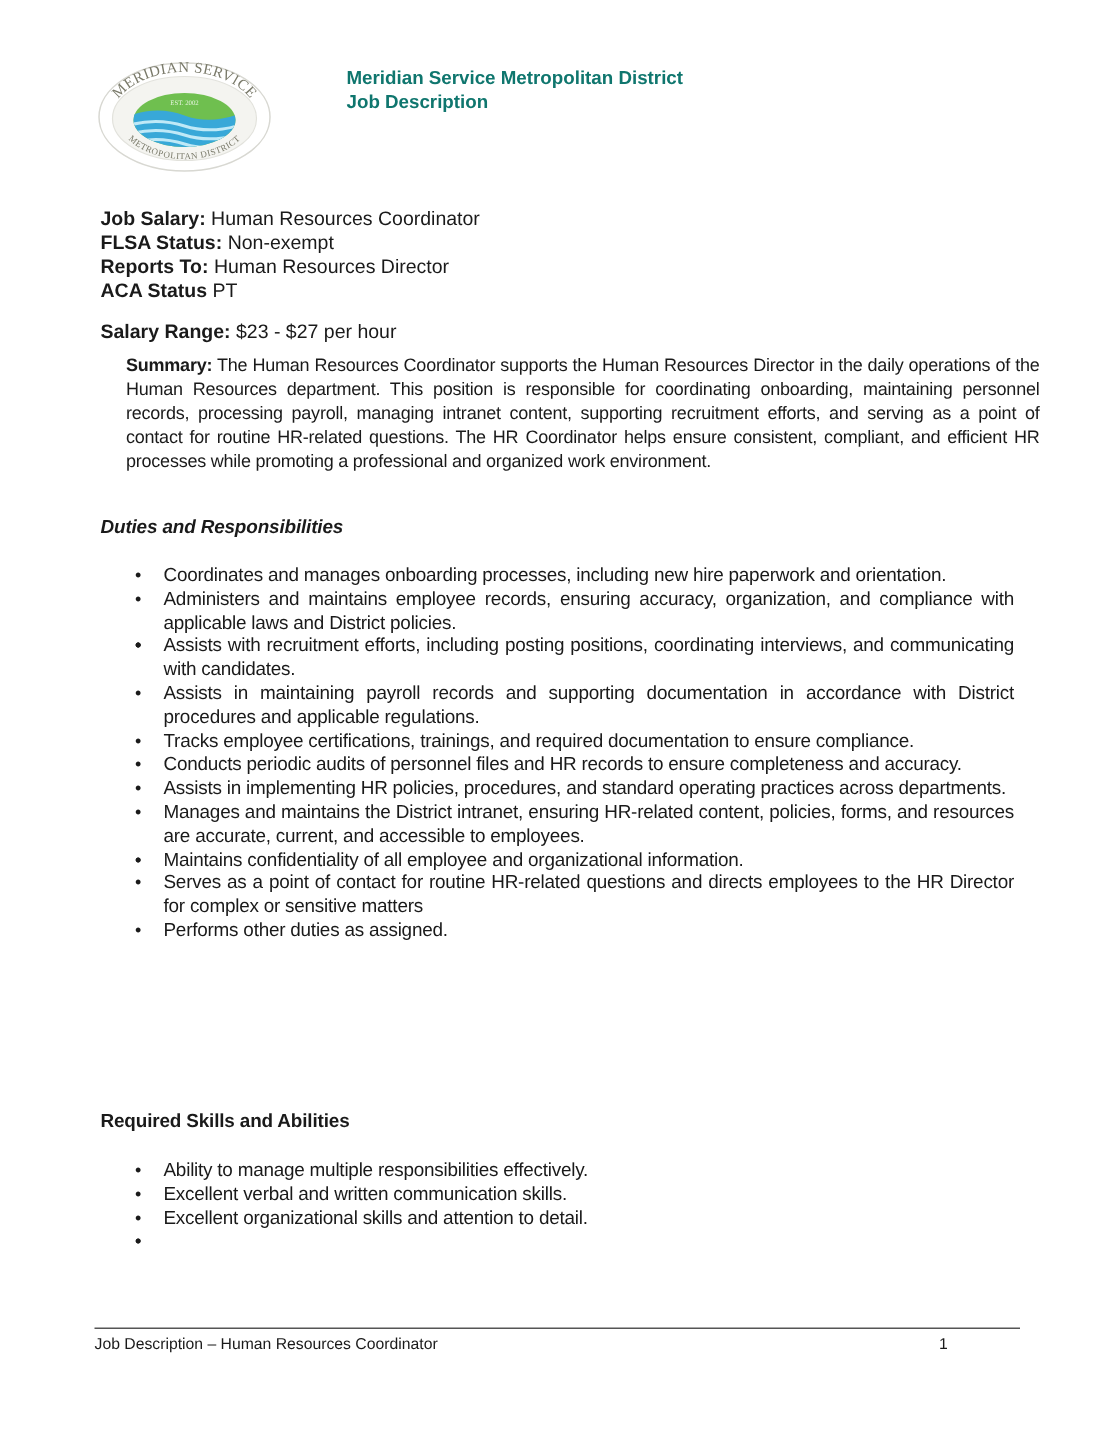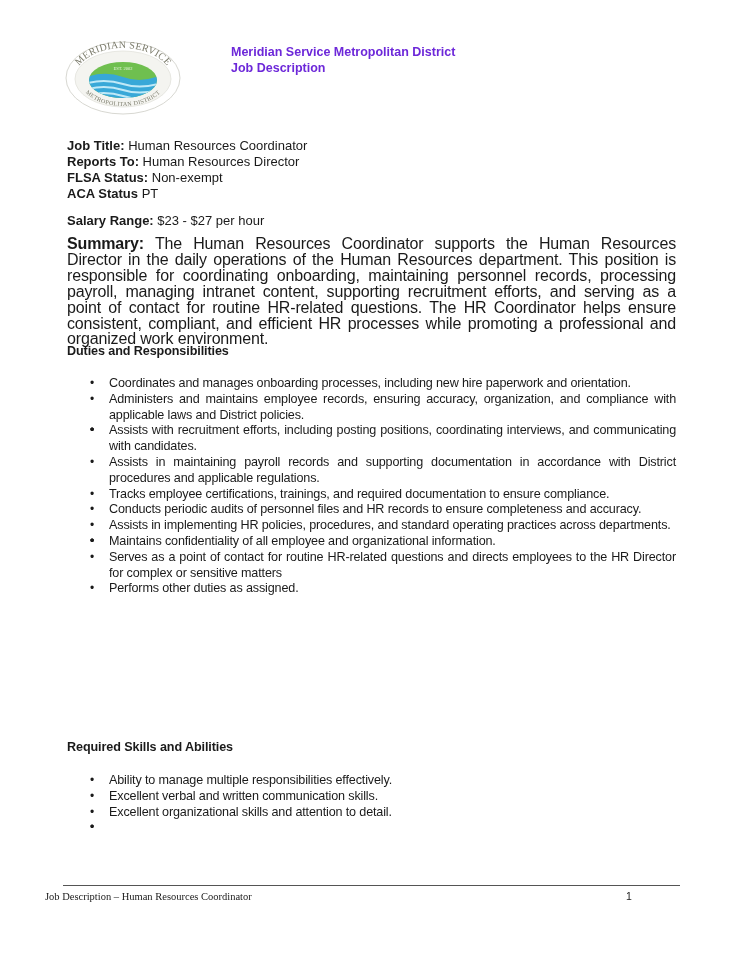--- a/index.html
+++ b/index.html
@@ -37,59 +37,59 @@
     .org-block {
       position: absolute;
       left: 126px;
       top: 4px;
     }
     .org-name, .doc-type {
       font-family: "Liberation Sans", sans-serif;
       font-weight: bold;
       font-size: 12.5px;
       line-height: 16px;
-      color: #6d28d9;
+      color: #0f766e;
       display: block;
       padding-left: 41px;
     }
 
     
     .meta {
       position: absolute;
       left: 67px;
       top: 138px;
       font-size: 13px;
       line-height: 16px;
     }
     .meta-row { display: block; white-space: nowrap; }
     .meta-row.salary { margin-top: 11px; }
     .meta-label { font-weight: bold; }
 
     
     .summary {
       position: absolute;
-      left: 67px;
+      left: 84px;
       top: 236px;
       width: 609px;
-      font-size: 16px;
+      font-size: 12px;
       line-height: 15.9px;
       text-align: justify;
       letter-spacing: -0.15px;
     }
     .summary-label { font-weight: bold; }
 
     .section-heading {
       position: absolute;
       left: 67px;
       font-weight: bold;
       font-size: 12.6px;
       line-height: 16px;
       letter-spacing: -0.1px;
     }
-    .duties-heading { top: 343px; }
+    .duties-heading { top: 343px; font-style: italic; }
     .skills-heading { top: 739px; }
 
     ul.bullets {
       position: absolute;
       left: 67px;
       width: 609px;
       list-style: none;
       font-size: 12.6px;
       line-height: 15.8px;
       letter-spacing: -0.15px;
@@ -114,26 +114,25 @@
     .footer-rule {
       position: absolute;
       left: 63px;
       top: 885px;
       width: 617px;
       height: 0;
       border-top: 1px solid #555;
     }
     .footer-text {
       position: absolute;
-      left: 45px;
+      left: 63px;
       top: 890px;
       font-size: 10.5px;
       line-height: 13px;
       color: #1a1a1a;
-      font-family: Liberation Serif, serif;
     }
     .footer-page {
       position: absolute;
       left: 626px;
       top: 890px;
       font-size: 10.5px;
       line-height: 13px;
     }
   </style>
 </head>
@@ -168,27 +167,27 @@
       </text>
     </svg>
     <div class="org-block">
       <span class="org-name">Meridian Service Metropolitan District</span>
       <span class="doc-type">Job Description</span>
     </div>
   </div>
 
   <div class="meta">
     <div class="meta-row">
-      <span class="meta-label">Job Title:</span><span> Human Resources Coordinator</span>
+      <span class="meta-label">Job Salary:</span><span> Human Resources Coordinator</span>
+    </div>
+    <div class="meta-row">
+      <span class="meta-label">FLSA Status:</span><span> Non-exempt</span>
     </div>
     <div class="meta-row">
       <span class="meta-label">Reports To:</span><span> Human Resources Director</span>
-    </div>
-    <div class="meta-row">
-      <span class="meta-label">FLSA Status:</span><span> Non-exempt</span>
     </div>
     <div class="meta-row">
       <span class="meta-label">ACA Status</span><span> PT</span>
     </div>
     <div class="meta-row salary">
       <span class="meta-label">Salary Range:</span><span> $23 - $27 per hour</span>
     </div>
   </div>
 
   <p class="summary"><span class="summary-label">Summary:</span><span> The Human Resources Coordinator supports the Human Resources Director in the daily operations of the Human Resources department. This position is responsible for coordinating onboarding, maintaining personnel records, processing payroll, managing intranet content, supporting recruitment efforts, and serving as a point of contact for routine HR-related questions. The HR Coordinator helps ensure consistent, compliant, and efficient HR processes while promoting a professional and organized work environment.</span></p>
@@ -198,21 +197,21 @@
   <ul class="bullets duties-list">
     <li><span class="bullet">•</span><span>Coordinates and manages onboarding processes, including new hire paperwork and orientation.</span></li>
     <li><span class="bullet">•</span><span>Administers and maintains employee records, ensuring accuracy, organization, and compliance with applicable laws and District policies.</span></li>
     <li><span class="bullet">•</span></li>
     <li><span class="bullet">•</span></li>
     <li><span class="bullet">•</span><span>Assists with recruitment efforts, including posting positions, coordinating interviews, and communicating with candidates.</span></li>
     <li><span class="bullet">•</span><span>Assists in maintaining payroll records and supporting documentation in accordance with District procedures and applicable regulations.</span></li>
     <li><span class="bullet">•</span><span>Tracks employee certifications, trainings, and required documentation to ensure compliance.</span></li>
     <li><span class="bullet">•</span><span>Conducts periodic audits of personnel files and HR records to ensure completeness and accuracy.</span></li>
     <li><span class="bullet">•</span><span>Assists in implementing HR policies, procedures, and standard operating practices across departments.</span></li>
-    <li><span class="bullet">•</span></li>
+    <li><span class="bullet">•</span><span>Manages and maintains the District intranet, ensuring HR-related content, policies, forms, and resources are accurate, current, and accessible to employees.</span></li>
     <li><span class="bullet">•</span></li>
     <li><span class="bullet">•</span><span>Maintains confidentiality of all employee and organizational information.</span></li>
     <li><span class="bullet">•</span><span>Serves as a point of contact for routine HR-related questions and directs employees to the HR Director for complex or sensitive matters</span></li>
     <li><span class="bullet">•</span><span>Performs other duties as assigned.</span></li>
   </ul>
 
   <div class="section-heading skills-heading">Required Skills and Abilities</div>
 
   <ul class="bullets skills-list">
     <li><span class="bullet">•</span><span>Ability to manage multiple responsibilities effectively.</span></li>

